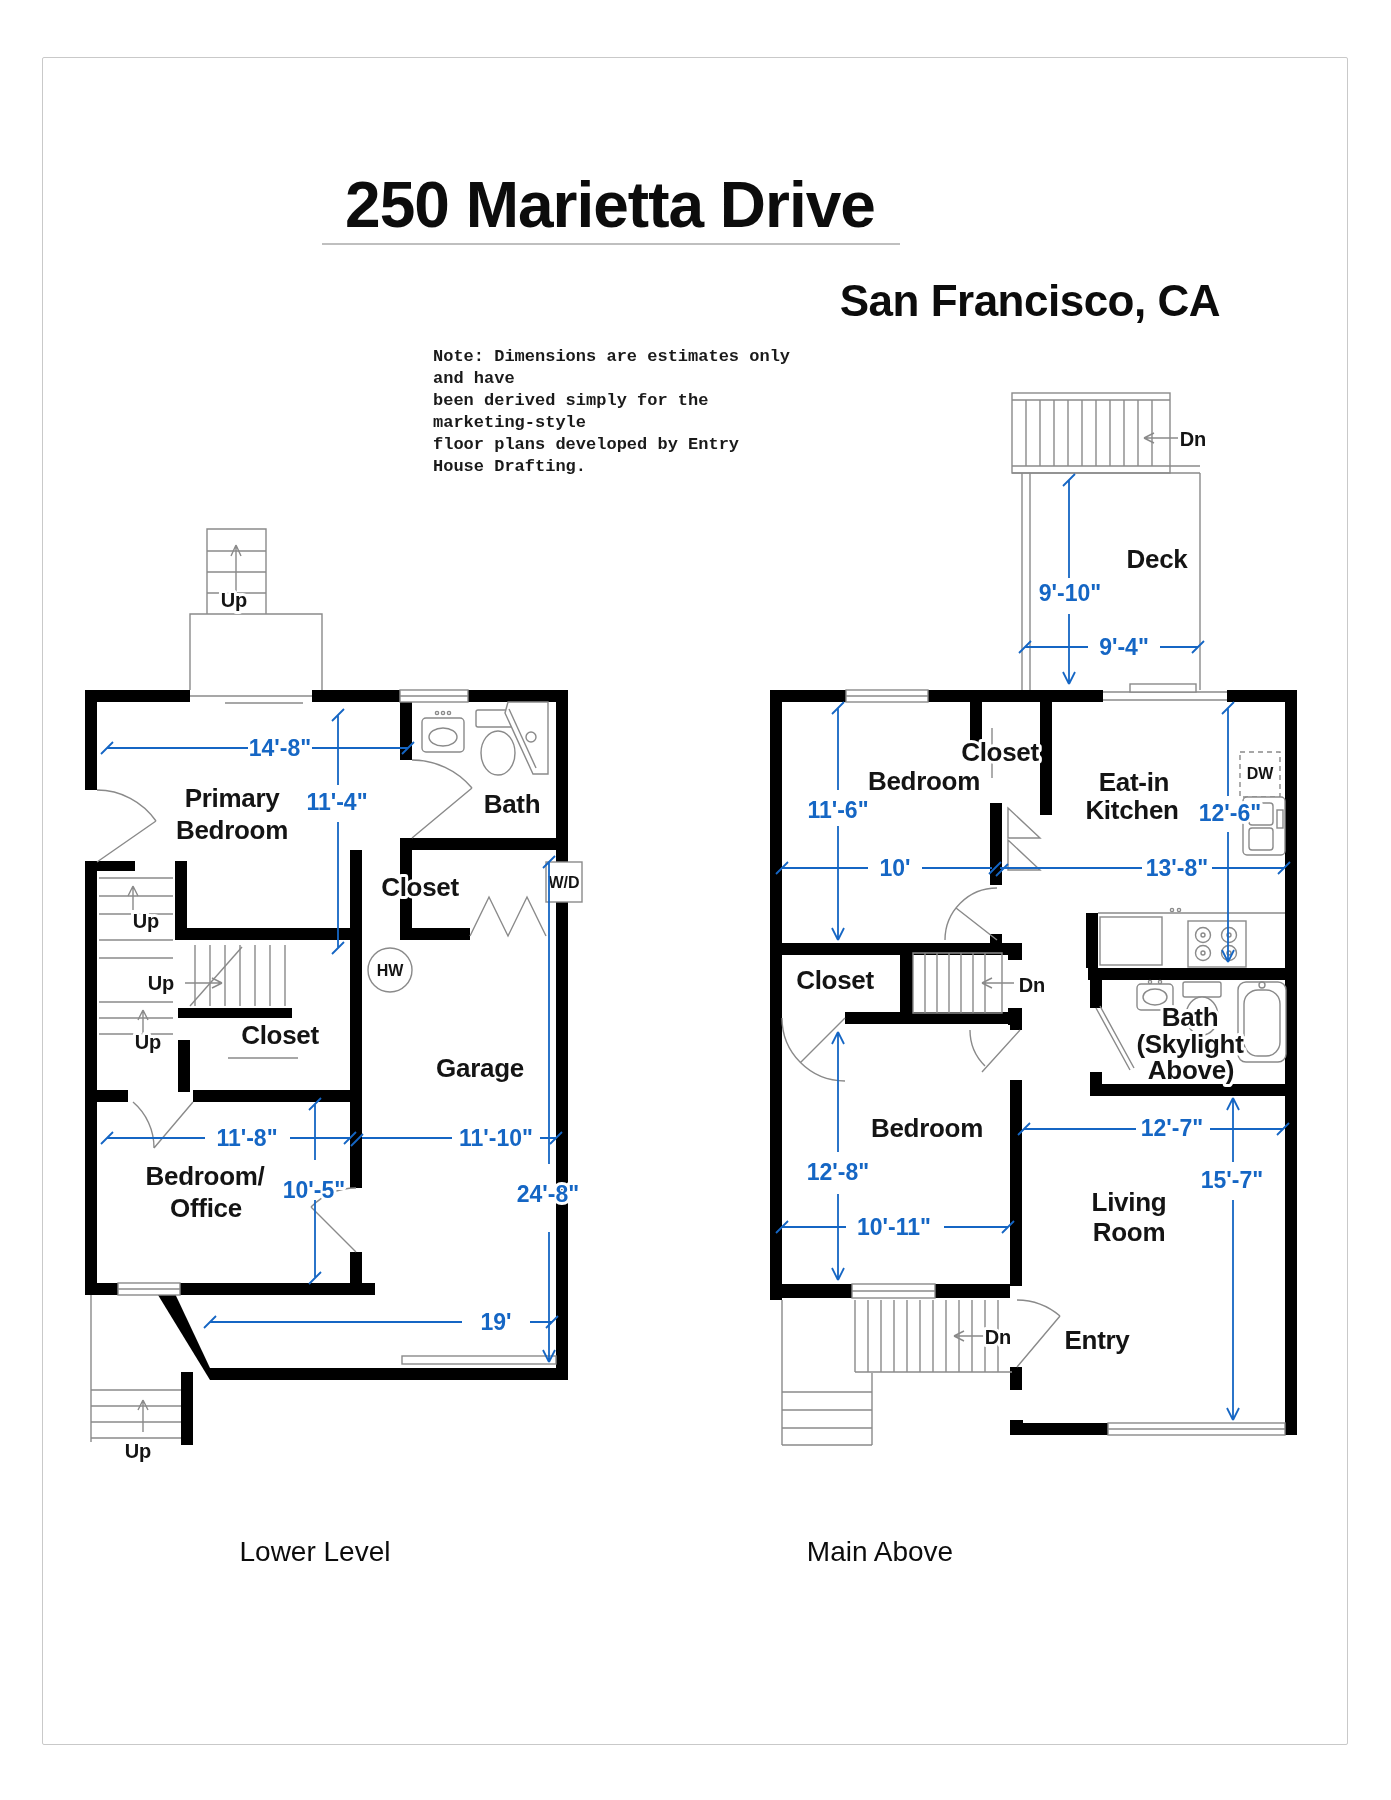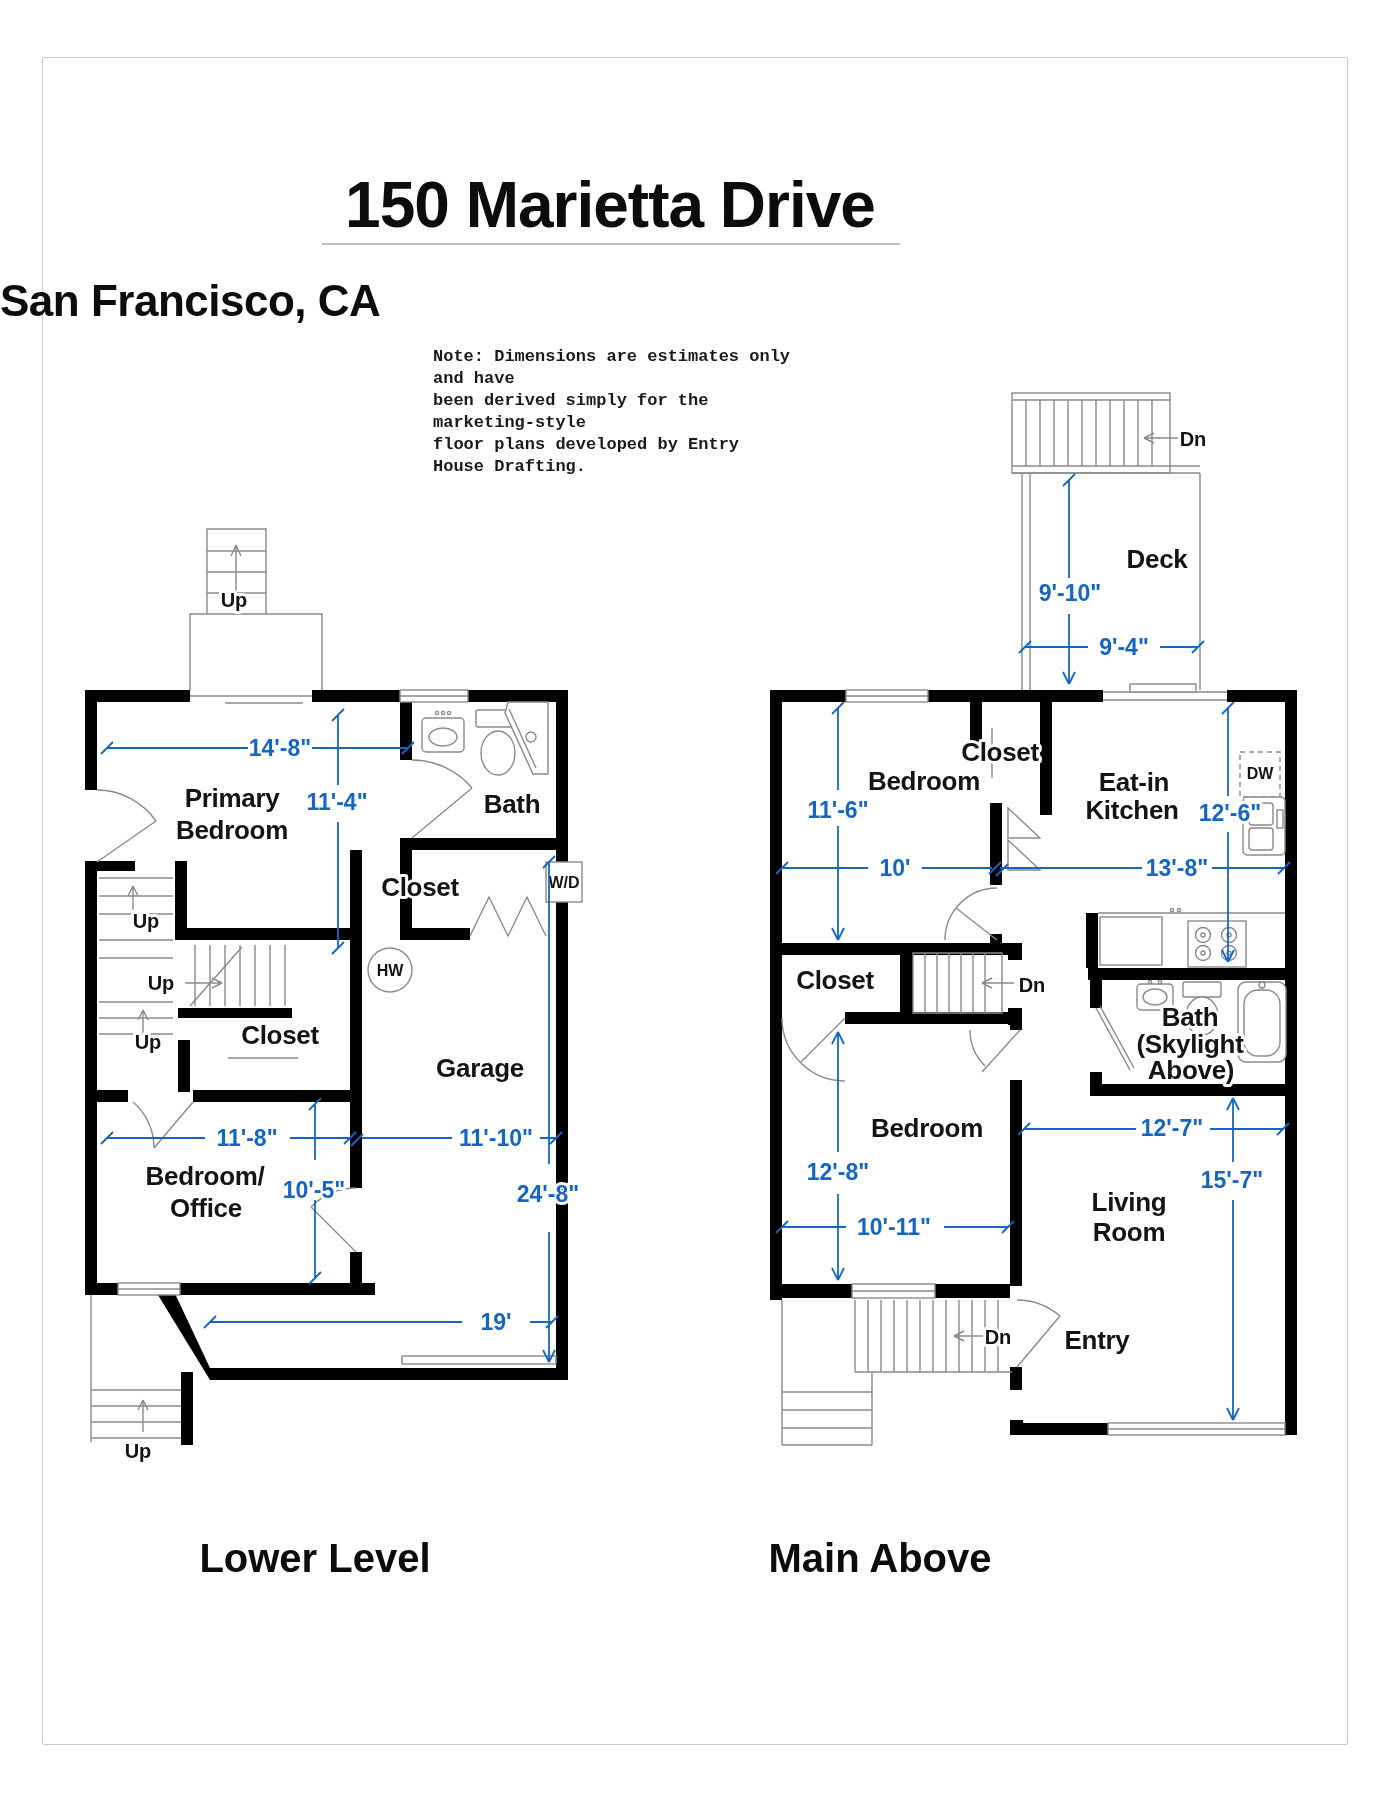--- a/index.html
+++ b/index.html
@@ -4,46 +4,46 @@
 <style>
   :root{ --dim:#1566C4; --wall:#000000; --thin:#8A8A8A; --ink:#141414; }
   html,body{margin:0;padding:0;background:#fff;}
   .sheet{position:relative;width:1391px;height:1800px;background:#fff;overflow:hidden;
          font-family:"Liberation Sans", sans-serif;}
   .page-border{position:absolute;left:42px;top:57px;width:1304px;height:1686px;
          border:1px solid #c9c9c9;border-radius:2px;}
   .title{position:absolute;left:0;top:168px;width:1220px;text-align:center;
          font-size:64px;font-weight:700;color:#0c0c0c;letter-spacing:-1px;}
   .title-rule{position:absolute;left:322px;top:243px;width:578px;height:2px;background:#bfbfbf;}
-  .subtitle{position:absolute;left:0;top:276px;width:1220px;text-align:left;
+  .subtitle{position:absolute;left:0;top:276px;width:1220px;text-align:right;
          font-size:44px;font-weight:700;color:#0c0c0c;letter-spacing:-0.5px;}
   .note{position:absolute;left:433px;top:346px;width:360px;font-size:17px;line-height:22px;
          font-weight:700;color:#1a1a1a;font-family:Liberation Mono, monospace;}
-  .level-caption{position:absolute;top:1536px;font-size:40px;font-weight:700;color:#0c0c0c;}
+  .level-caption{position:absolute;top:1536px;font-size:28px;font-weight:400;color:#0c0c0c;}
   .cap-lower{left:85px;width:460px;text-align:center;}
   .cap-main{left:660px;width:440px;text-align:center;}
   svg{position:absolute;overflow:visible;}
   .wall{fill:var(--wall);stroke:none;}
   .tl{stroke:var(--thin);stroke-width:1.4;fill:none;}
   .tlw{stroke:var(--thin);stroke-width:1.4;fill:#fff;}
   .tld{stroke:var(--thin);stroke-width:1.4;fill:#fff;stroke-dasharray:5 4;}
   .dim{stroke:var(--dim);stroke-width:1.8;fill:none;}
   .halo{paint-order:stroke;stroke:#fff;stroke-width:6px;stroke-linejoin:round;}
   .dtx{font:700 23px "Liberation Sans",sans-serif;fill:var(--dim);text-anchor:middle;}
   .rtx{font:700 26px "Liberation Sans",sans-serif;fill:var(--ink);text-anchor:middle;letter-spacing:-0.3px;}
   .stx{font:700 20px "Liberation Sans",sans-serif;fill:var(--ink);text-anchor:middle;}
   .xtx{font:700 16px "Liberation Sans",sans-serif;fill:var(--ink);text-anchor:middle;}
 </style>
 </head>
 <body>
 
 <div class="sheet">
   <div class="page-border"></div>
 
-  <div class="title">150 Marietta Drive</div>
+  <div class="title">250 Marietta Drive</div>
   <div class="title-rule"></div>
   <div class="subtitle">San Francisco, CA</div>
   <div class="note">
     <div>Note: Dimensions are estimates only and have</div>
     <div>been derived simply for the marketing-style</div>
     <div>floor plans developed by Entry House Drafting.</div>
   </div>
 
   <svg style="left:75px;top:450px;" width="520" height="1020" viewBox="75 450 520 1020">
 

